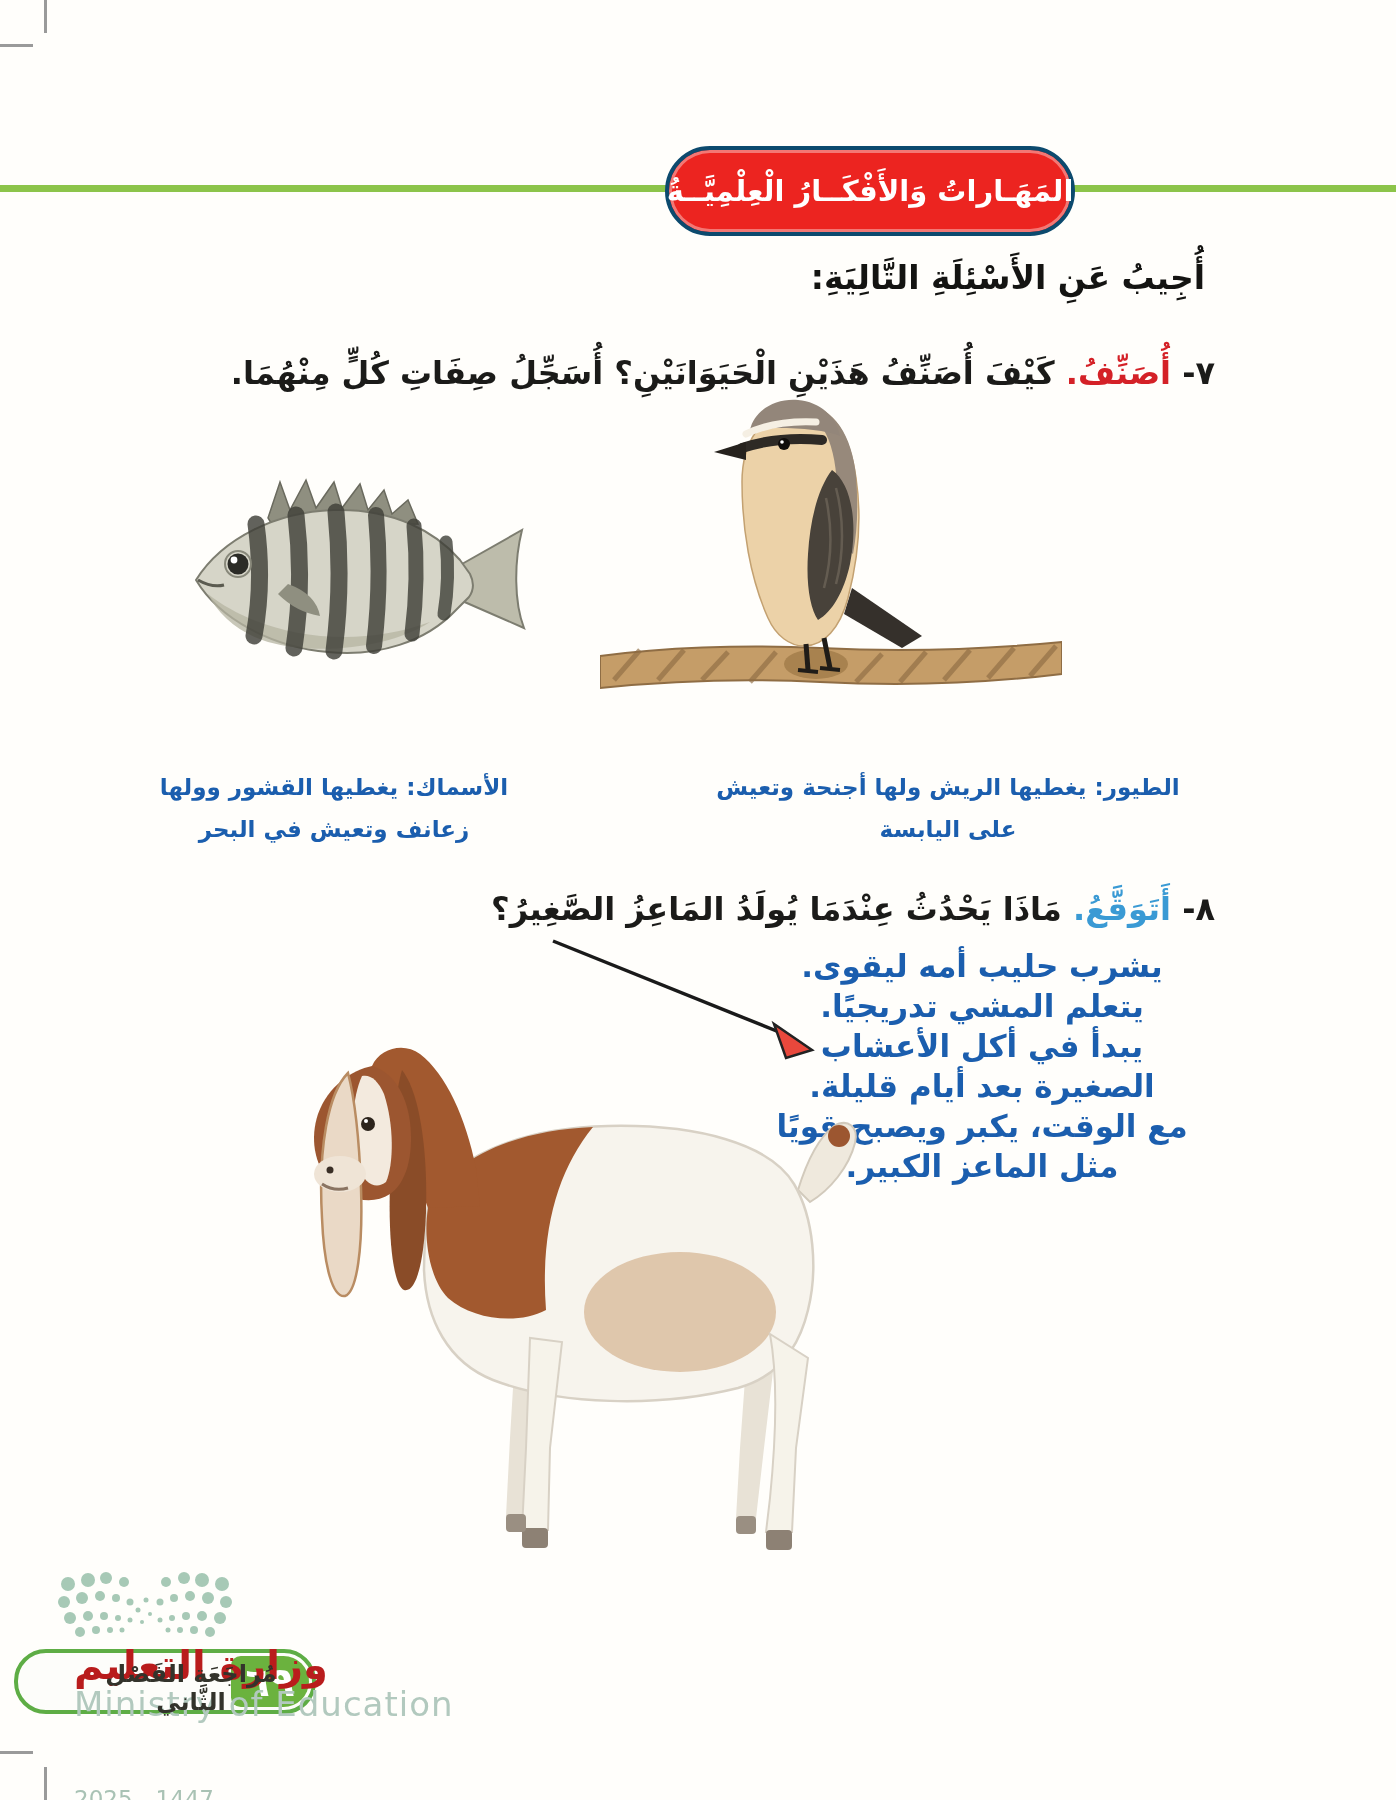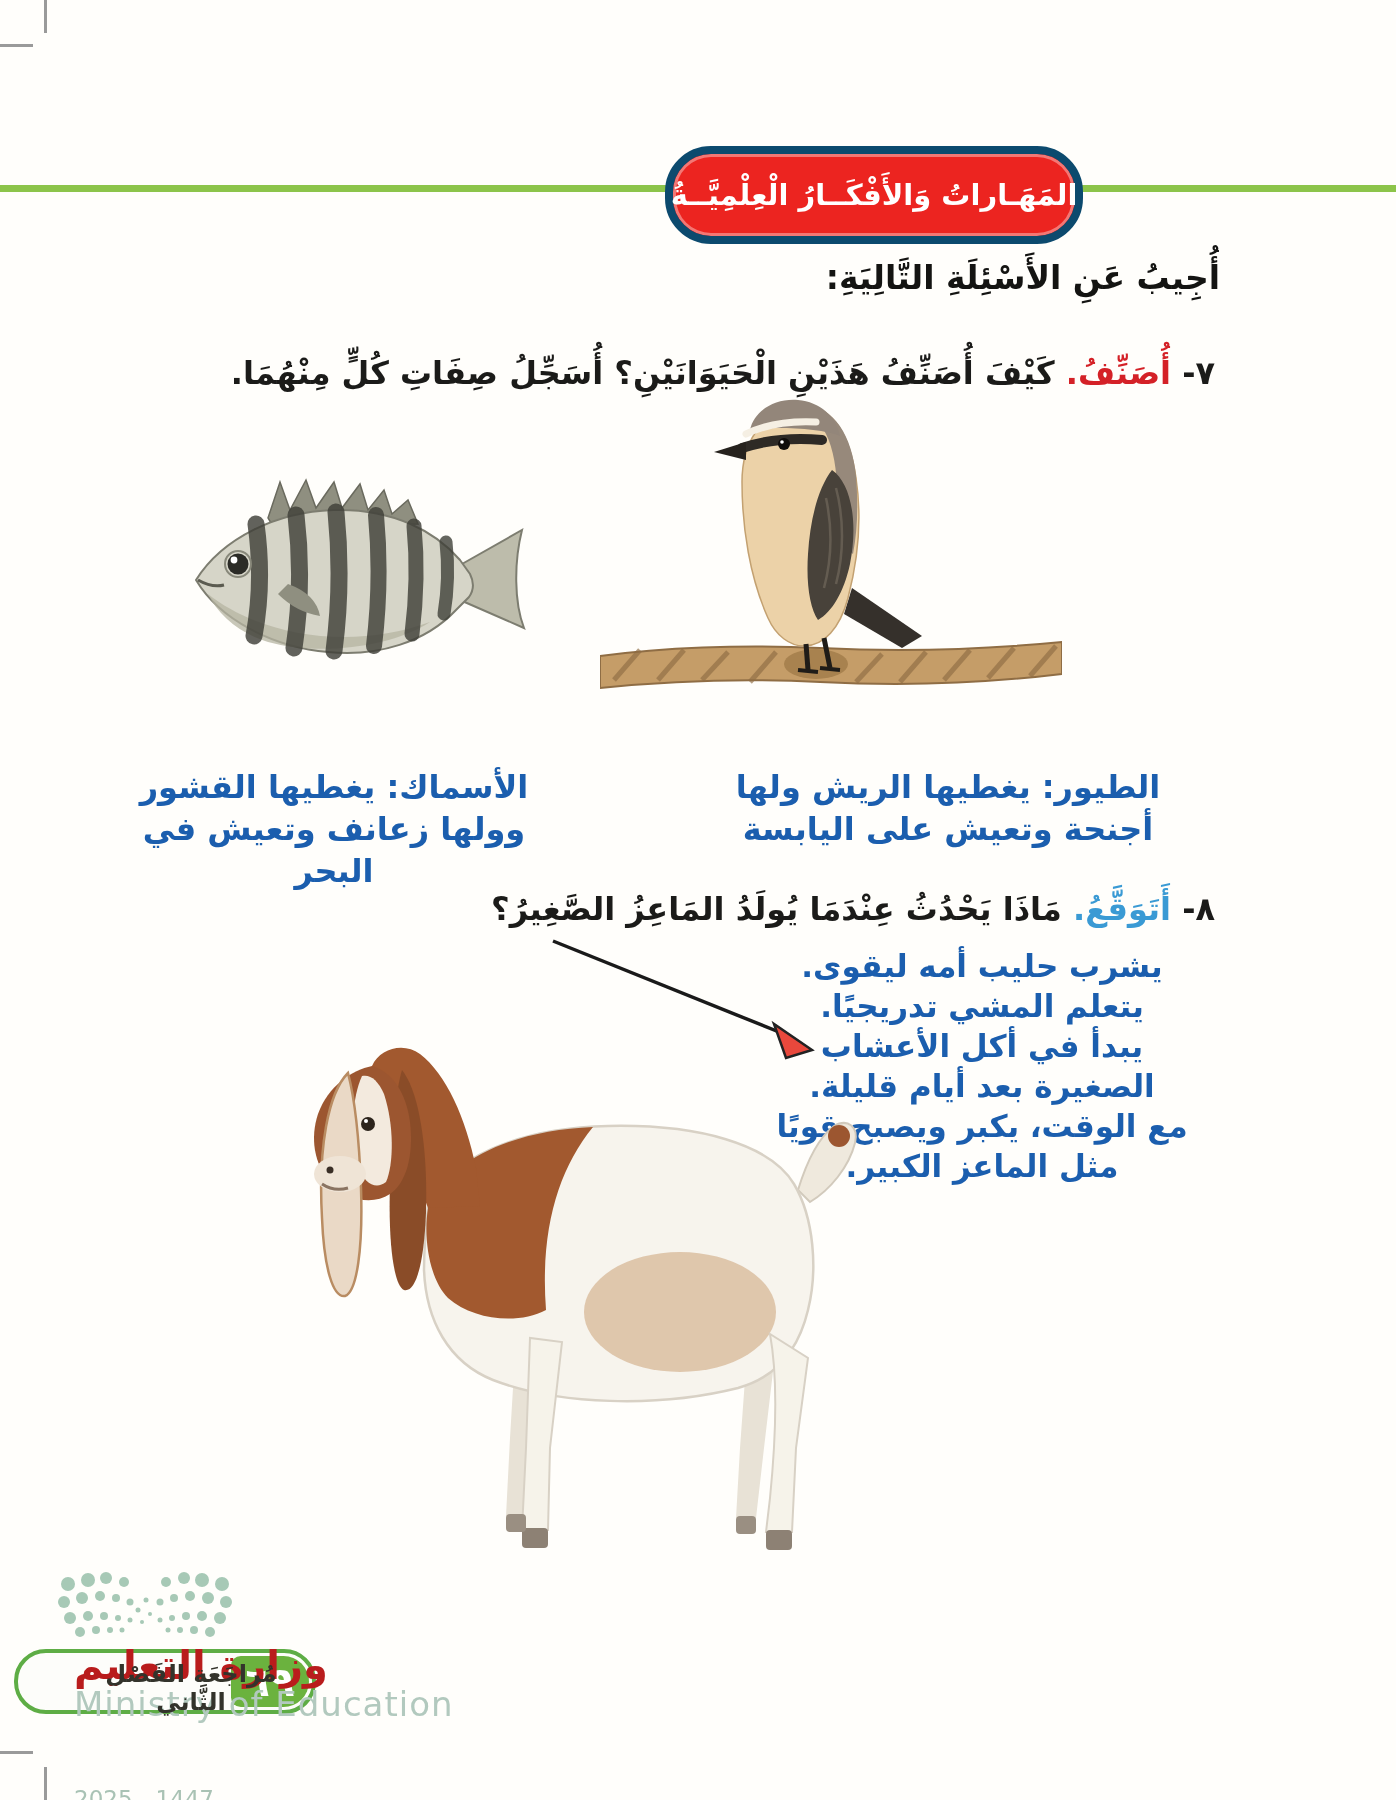--- a/index.html
+++ b/index.html
@@ -4,32 +4,32 @@
 <style>
   html,body{margin:0;padding:0;background:#ffffff;}
   .page{position:relative;width:1396px;height:1800px;background:#fffefb;overflow:hidden;
         font-family:"DejaVu Sans","Liberation Sans",sans-serif;}
   .abs{position:absolute;}
   
   .mark{position:absolute;background:#9a9a9a;}
   
   .green-rule{position:absolute;left:0;top:185px;width:1396px;height:7px;background:#8cc44a;}
   .badge{position:absolute;left:665px;top:146px;width:402px;height:82px;background:#ec2420;
-         border:8px solid #0c4a6e;border-radius:46px;display:flex;align-items:center;justify-content:center;
+         border:4px solid #0c4a6e;border-radius:46px;display:flex;align-items:center;justify-content:center;
          box-shadow:inset 0 0 0 3px rgba(255,255,255,.38);z-index:5;}
   .badge span{color:#ffffff;font-weight:bold;font-size:29px;direction:rtl;white-space:nowrap;}
   
-  .intro{position:absolute;right:176px;top:258px;direction:rtl;font-weight:bold;font-size:33px;color:#141412;}
+  .intro{position:absolute;right:191px;top:258px;direction:rtl;font-weight:bold;font-size:33px;color:#141412;}
   .q{position:absolute;right:181px;direction:rtl;text-align:right;font-weight:bold;font-size:32px;color:#1b1b19;width:1050px;line-height:54px;}
   .q7{top:346px;}
   .q8{top:882px;}
   .kw7{color:#d42127;}
   .kw8{color:#3a9ad4;}
   
-  .caption{position:absolute;direction:rtl;text-align:center;font-weight:bold;font-size:32px;color:#1b5eae;line-height:42px;}
+  .caption{position:absolute;direction:rtl;text-align:center;font-weight:bold;font-size:23px;color:#1b5eae;line-height:42px;}
   .cap-fish{left:128px;top:766px;width:412px;}
   .cap-bird{left:712px;top:766px;width:472px;}
   .answers{position:absolute;left:770px;top:946px;width:424px;direction:rtl;text-align:center;
            font-weight:bold;font-size:31px;color:#1b5eae;line-height:40px;}
   
   .capsule{position:absolute;left:14px;top:1649px;width:294px;height:57px;background:#fdfdfa;
            border:4px solid #5ead45;border-radius:32px;z-index:1;}
   .cap-num{position:absolute;right:3px;top:3px;bottom:3px;width:78px;background:#6bb23e;
            border-radius:10px 26px 26px 10px;display:flex;align-items:center;justify-content:center;
            color:#ffffff;font-weight:bold;font-size:40px;z-index:4;}

